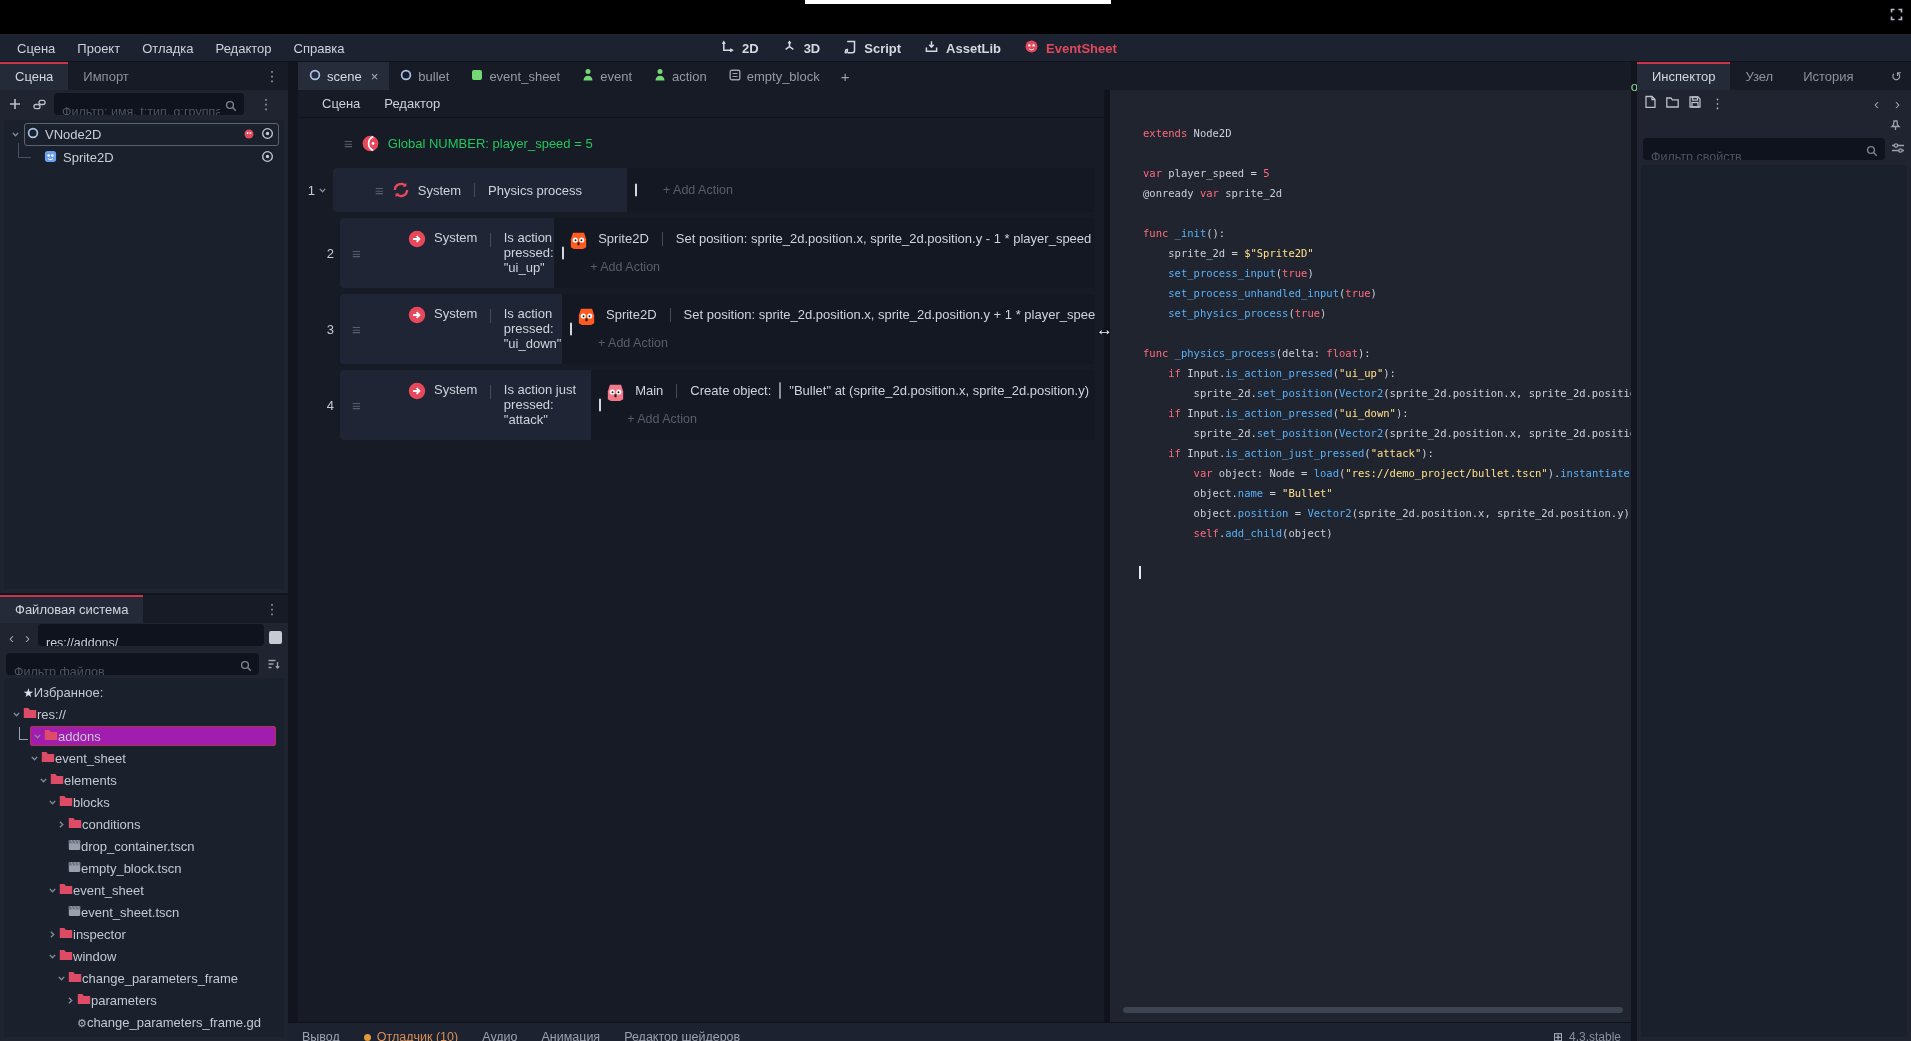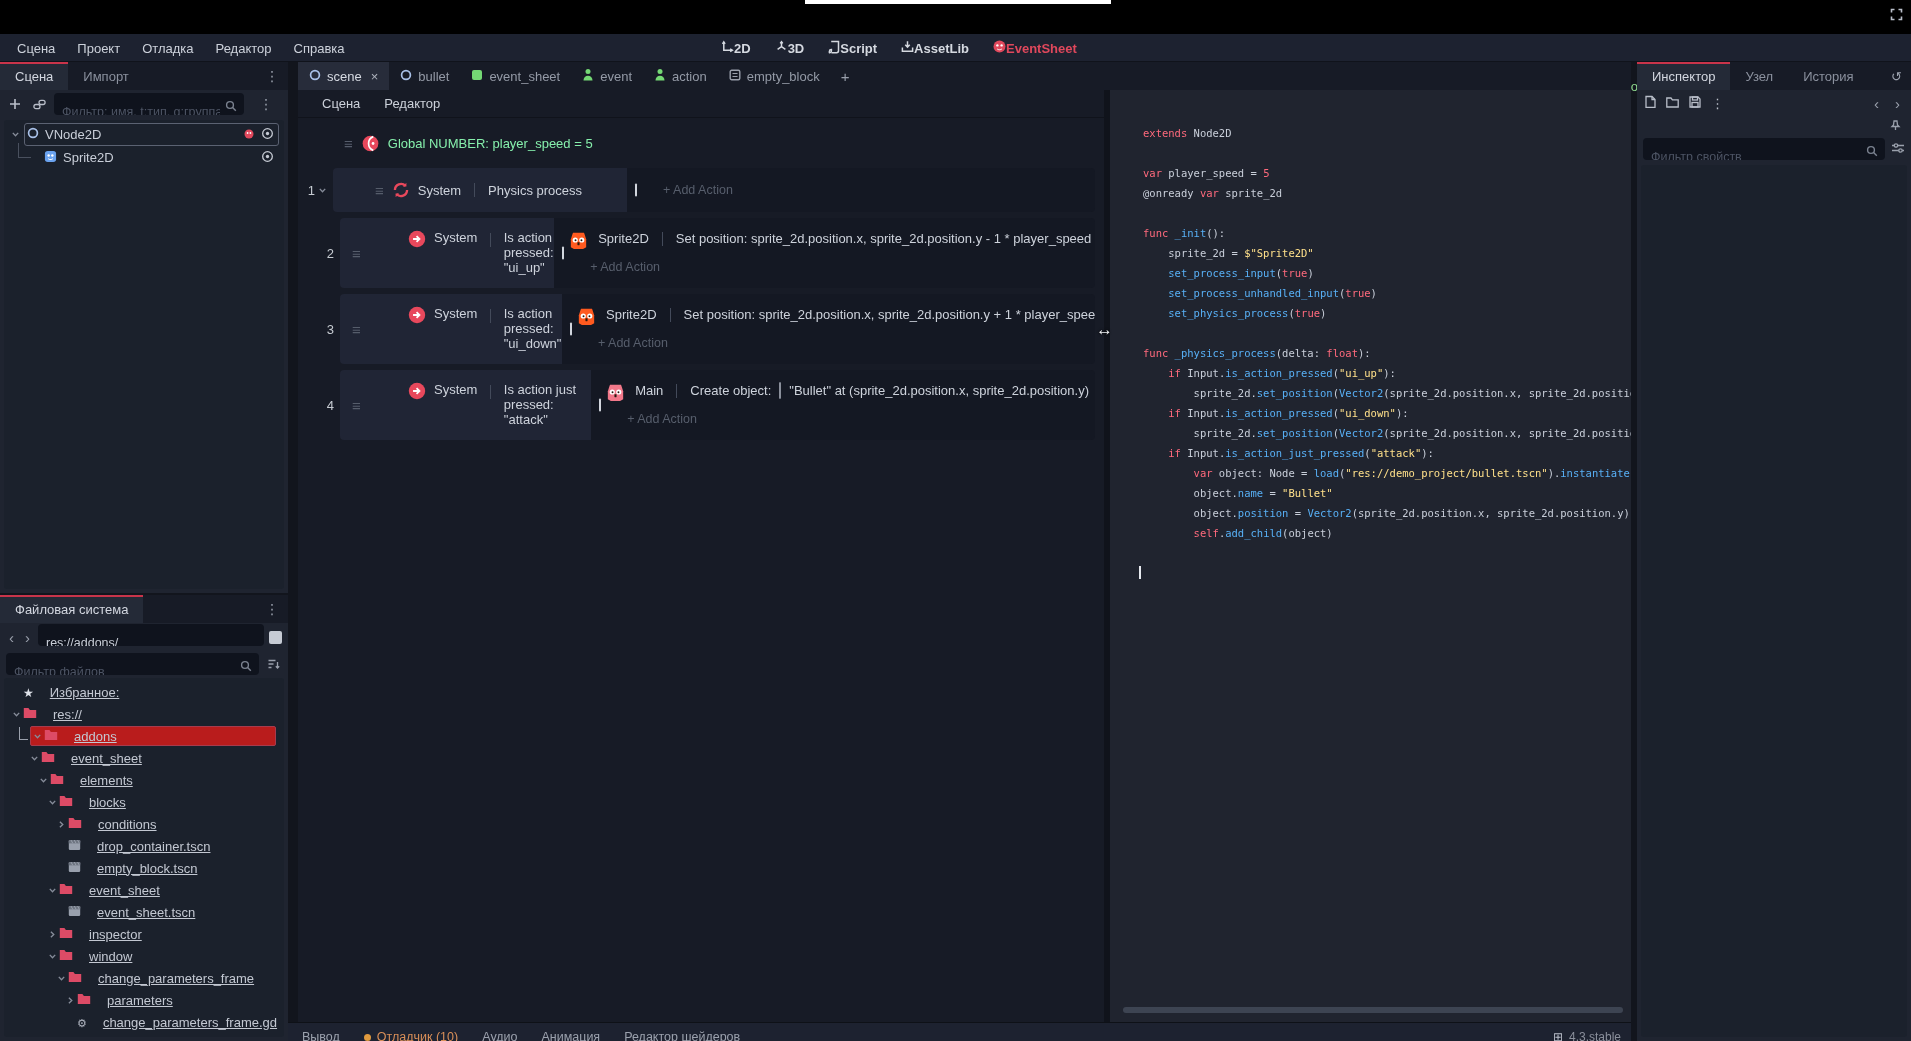--- a/index.html
+++ b/index.html
@@ -9,21 +9,21 @@
 
   
   .titlebar { position:absolute; left:0; top:0; width:100%; height:34px; background:#000; }
   .notch { position:absolute; left:805px; top:0; width:306px; height:4px; background:#ffffff; }
 
   
   .menubar { position:absolute; left:0; top:34px; width:100%; height:28px; background:#1d2230; border-bottom:1px solid #10131b; }
   .menu-items { position:absolute; left:6px; top:0; height:28px; display:flex; align-items:center; }
   .menu-item { padding:0 11px; font-size:13px; color:#ccd1da; cursor:default; }
   .ws-tabs { position:absolute; left:712px; top:0; height:28px; display:flex; align-items:center; gap:6px; }
-  .ws-tab { display:flex; align-items:center; gap:0; padding:0 9px; height:28px; font-size:13px; font-weight:bold; color:#d5d9e0; }
+  .ws-tab { display:flex; align-items:center; gap:8px; padding:0 9px; height:28px; font-size:13px; font-weight:bold; color:#d5d9e0; }
   .ws-tab.active { color:#e0485c; }
   .run-bar { position:absolute; right:8px; top:0; height:28px; display:flex; align-items:flex-start; gap:11px;margin-top:45px; }
   .run-ic { display:flex; align-items:center; }
   .run-label { font-size:13px; display:flex; align-items:center; gap:4px; }
   .green { color:#8fd98f; }
   .toggle { width:32px; height:15px; border-radius:8px; background:#e02d4d; position:relative; }
   .toggle .knob { position:absolute; right:2px; top:2px; width:11px; height:11px; border-radius:50%; background:#fff; }
   .glyph { color:#b9bec9; font-size:14px; line-height:1; }
 
   
@@ -48,39 +48,39 @@
   .sn-connector { position:absolute; left:14px; top:-3px; width:13px; height:15px; border-left:1px solid #49505e; border-bottom:1px solid #49505e; }
 
   .fs-dock { position:absolute; left:0; top:533px; width:288px; height:446px; background:#1f2430; display:flex; flex-direction:column; }
   .fs-nav { height:28px; display:flex; align-items:center; gap:5px; padding:0 6px; }
   .nav-arrow { color:#9aa0ac; font-size:15px; padding:0 3px; }
   .fs-path { flex:1; }
   .fav-btn { width:13px; height:13px; background:#c6cbd4; border-radius:2px; }
   .fs-filterrow { height:25px; display:flex; align-items:center; gap:5px; padding:0 6px; }
   .fs-row { height:22px; display:flex; align-items:center; font-size:13px; color:#c3c8d2; }
   .fs-inner { display:flex; align-items:center; height:20px; flex:1; margin-right:8px; border-radius:2px; }
-  .fs-inner.sel { background:#b91c1c; border:1px solid #a73b4d; }
-  .fs-label { margin-left:16px; white-space:nowrap;text-decoration:underline; }
+  .fs-inner.sel { background:#a21caf; border:1px solid #a73b4d; }
+  .fs-label { margin-left:0; white-space:nowrap; }
   .chev-slot { width:13px; display:flex; justify-content:center; }
   .branch-l { width:9px; height:13px; border-left:1px solid #9aa0ac; border-bottom:1px solid #9aa0ac; margin:-6px 2px 0 0; }
 
   
   .tabs-row { position:absolute; left:298px; top:62px; width:1333px; height:28px; background:#171b26; display:flex; align-items:stretch; }
   .stab { display:flex; align-items:center; gap:6px; padding:0 11px; font-size:13px; color:#949aa6; }
   .stab.active { background:#272c3a; color:#d6dae2; }
   .stab .close { color:#aeb3bd; font-size:13px; margin-left:3px; }
   .plus-tab { display:flex; align-items:center; padding:0 10px; color:#9aa0ac; font-size:15px; }
   .fullscreen-btn { position:absolute; right:8px; top:7px; }
 
   .event-panel { position:absolute; left:298px; top:90px; width:806px; height:932px; background:#171b26; overflow:hidden; }
   .ep-menu { height:28px; display:flex; align-items:center; padding-left:14px; gap:4px; border-bottom:1px solid #10131b; }
   .ep-menu span { font-size:13px; color:#ccd1da; padding:0 10px; }
   .es-global { display:flex; align-items:center; margin:12px 0 12px 46px; height:26px; gap:9px; }
   .hamburger { color:#565d6b; font-size:15px; }
-  .es-global-label { font-size:13px; color:#86efac; }
+  .es-global-label { font-size:13px; color:#22c55e; }
   .ev-row { display:flex; margin:0 9px 6px 0; }
   .ev-gut { width:35px; display:flex; align-items:center; justify-content:flex-end; gap:3px; padding-right:6px; font-size:13px; color:#c6cbd1; }
   .ev-row.multi .ev-gut { width:42px; }
   .ev-block { flex:1; display:flex; border-radius:4px; overflow:hidden; }
   .ev-row.single .ev-block { height:44px; }
   .ev-row.multi .ev-block { height:70px; }
   .ev-cond { width:294px; background:#202535; position:relative; font-size:13px; color:#ced3dc; }
   .ev-row.single .ev-cond { display:flex; align-items:center; padding-left:42px; gap:8px; }
   .ev-row.multi .ev-cond { padding:12px 0 0 68px; display:flex; align-items:flex-start; gap:8px; }
   .ev-row.multi .ev-cond .hamburger { position:absolute; left:12px; top:50%; transform:translateY(-50%); }

